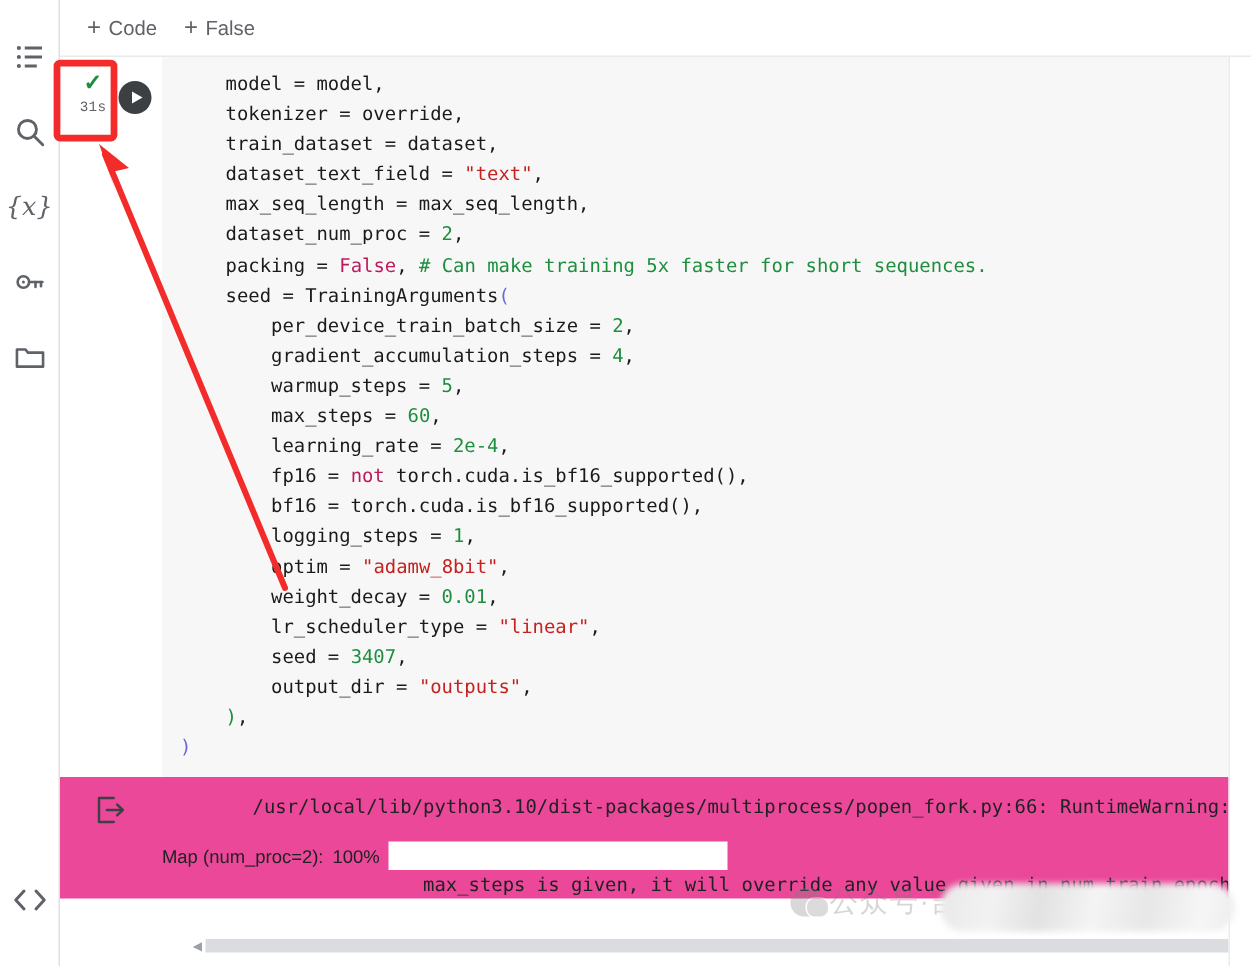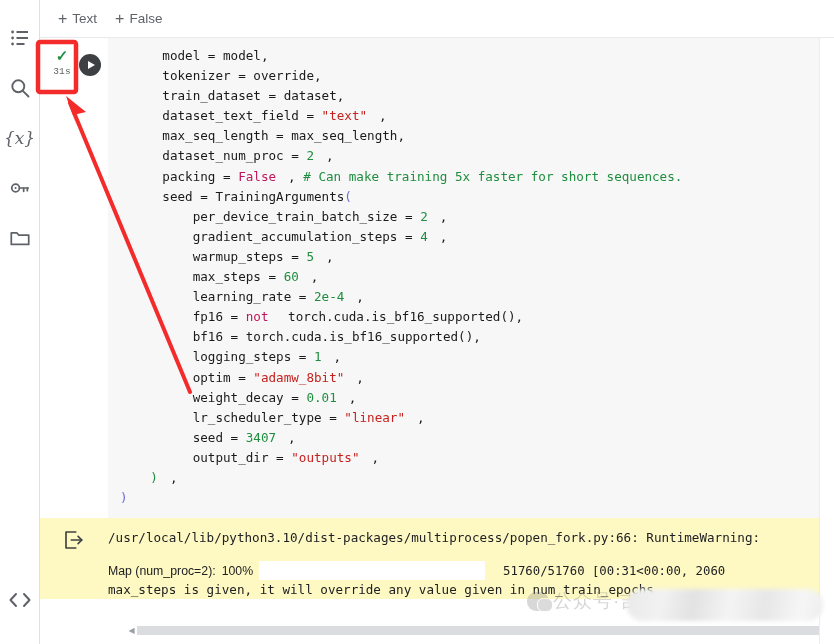--- a/index.html
+++ b/index.html
@@ -72,29 +72,29 @@
 
   .codebody{
     flex:1;min-width:0;background:#f7f7f7;
     padding:8px 0 10px 12px;box-sizing:border-box;
     overflow:hidden;
   }
   pre.code{
     margin:0;font-family:"DejaVu Sans Mono","Liberation Mono",monospace;
     font-size:12.6px;line-height:20.1px;color:#202124;white-space:pre;
   }
-  .k-var{color:#1a1a1a;margin-left:12px;}
+  .k-var{color:#1a1a1a;}
   .k-str{color:#c5221f;}
   .k-num{color:#1e8e3e;}
   .k-kw{color:#be185d;}
   .k-com{color:#1e8e3e;}
   .k-paren{color:#6a6ad4;}
 
   
-  .output{display:flex;align-items:flex-start;background:#fef9c3;padding-top:10px;}
+  .output{display:flex;align-items:flex-start;background:#ec4899;padding-top:10px;text-align:right;}
   .out-gutter{width:68px;flex:0 0 68px;display:flex;justify-content:center;padding-top:2px;}
   .out-body{flex:1;min-width:0;padding-right:6px;}
   pre.outtext{
     margin:0;font-family:"DejaVu Sans Mono","Liberation Mono",monospace;
     font-size:12.6px;line-height:19px;color:#202124;white-space:pre;
   }
   .progress-row{
     display:flex;align-items:center;margin-top:14px;
     font-family:"Liberation Sans",sans-serif;font-size:12.3px;color:#202124;
   }
@@ -209,21 +209,21 @@
         </svg>
       </div>
     </div>
   </div>
 
   <div class="main">
 
     <div class="toolbar">
       <div class="tb-btn">
         <span class="tb-plus">+</span>
-        <span>Text</span>
+        <span>Code</span>
       </div>
       <div class="tb-btn">
         <span class="tb-plus">+</span>
         <span>False</span>
       </div>
     </div>
 
     <div class="notebook">
 
       <div class="cell">
@@ -280,21 +280,20 @@
 
         <div class="out-body">
           <pre class="outtext">/usr/local/lib/python3.10/dist-packages/multiprocess/popen_fork.py:66: RuntimeWarning: </pre>
 
           <div class="progress-row">
             <span class="progress-label">Map (num_proc=2):</span>
             <span class="progress-label" style="margin-left:6px;">100%</span>
             <span class="progress-track">
               <span class="progress-fill" id="pbar-fill" style="width: 100%; background: rgb(67, 160, 71);"></span>
             </span>
-            <span class="progress-count">51760/51760 [00:31&lt;00:00, 2060</span>
           </div>
 
           <pre class="outtext warnline">max_steps is given, it will override any value given in num_train_epochs</pre>
         </div>
       </div>
 
       <div class="hscroll">
         <div class="hscroll-arrow">◀</div>
         <div class="hscroll-track">
           <div class="hscroll-thumb"></div>

